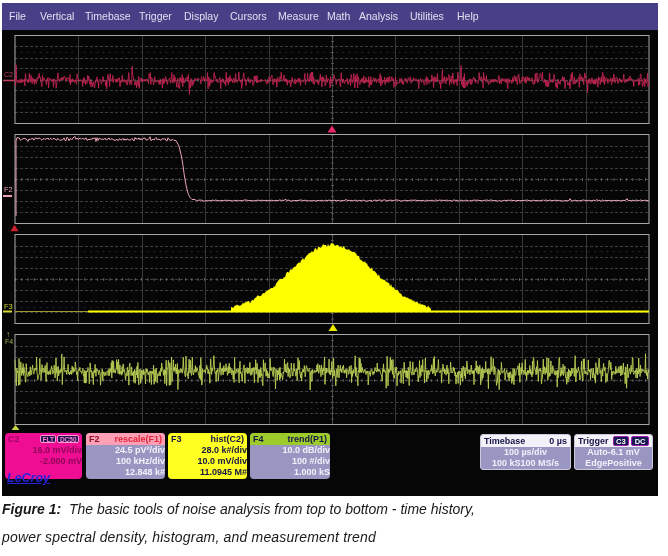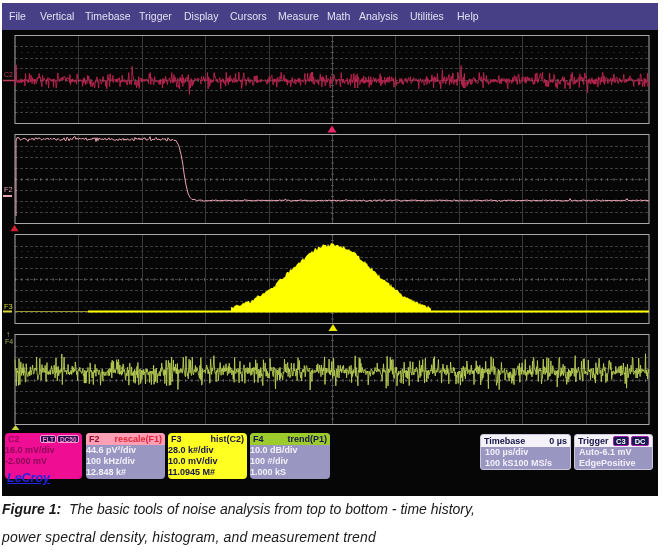--- a/index.html
+++ b/index.html
@@ -2,26 +2,26 @@
 <html><head>
 <meta charset="utf-8">
 <style>
 * { margin:0; padding:0; box-sizing:border-box; }
 body { width:668px; height:556px; background:#ffffff; font-family:"Liberation Sans", sans-serif; position:relative; overflow:hidden; }
 #scope { position:absolute; left:2px; top:3px; width:656px; height:493px; background:#060606; }
 #menu { position:absolute; left:0; top:0; width:656px; height:27px; background:#474087;padding-left:40px; }
 #menu span { position:absolute; top:0; height:27px; line-height:27px; font-size:10.5px; color:#e2dff0; }
 .box { position:absolute; top:430px; height:46px; border-radius:4px; font-size:9px; font-weight:bold; overflow:hidden; }
 .hdr { height:12px; line-height:12px; padding:0 3px; display:flex; justify-content:space-between; }
-.row { height:11px; line-height:11px; padding-right:12px; }
+.row { height:11px; line-height:11px; text-align:right; padding-right:0; }
 .badge { display:inline-block; height:8px; line-height:8px; border-radius:2px; font-size:6.5px; padding:0 1.5px; margin-top:1.5px; }
 .tbadge { display:inline-block; height:10px; line-height:10px; border-radius:2px; font-size:7.5px; padding:0 2.5px; margin-top:1px; background:#1a1a52; color:#fff; border:1px solid #a21caf; }
 #tb, #trg { position:absolute; top:431px; height:36px; background:#9a96c2; border:1px solid #cac8da; border-radius:3px; font-size:9px; font-weight:bold; overflow:hidden; }
 .whdr { height:12px; line-height:12px; background:#f4f2f8; color:#15154a; display:flex; justify-content:space-between; padding:0 3px; }
-.r2 { height:11px; line-height:11px; color:#f2f0fa; display:flex; justify-content:flex-start; padding:0 4px; }
+.r2 { height:11px; line-height:11px; color:#f2f0fa; display:flex; justify-content:center; padding:0 4px; }
 #cap { position:absolute; left:2px; top:495px; width:660px; font-size:14px; font-style:italic; color:#1a1a1a; line-height:28px; }
 </style>
 </head>
 <body>
 <div id="scope">
   <div id="menu">
     <span style="left:7px">File</span>
     <span style="left:38px">Vertical</span>
     <span style="left:83px">Timebase</span>
     <span style="left:137px">Trigger</span>
@@ -171,21 +171,21 @@
         <span><span class="badge" style="background:#221150;color:#ff85cc;border:1px solid #ff9fd0;">FLT</span><span class="badge" style="background:#221150;color:#ff85cc;border:1px solid #ff9fd0;margin-left:1px;">DC50</span></span>
       </div>
     <div class="row" style="color:#8f0758;">16.0 mV/div</div>
     <div class="row" style="color:#8f0758;">-2.000 mV</div>
   </div>
   <div class="box" style="left:84px;width:79px;background:#9a96c2;">
     <div class="hdr" style="background:#ff9fb6;">
         <span style="color:#8c1030;">F2</span>
         <span style="color:#e02538;">rescale(F1)</span>
       </div>
-    <div class="row" style="color:#f2f0fa;">44.6 pV²/div</div>
+    <div class="row" style="color:#f2f0fa;">24.5 pV²/div</div>
     <div class="row" style="color:#f2f0fa;">100 kHz/div</div>
     <div class="row" style="color:#f2f0fa;">12.848 k#</div>
   </div>
   <div class="box" style="left:166px;width:79px;background:#ffff21;color:#15154a;">
     <div class="hdr">
         <span>F3</span>
         <span>hist(C2)</span>
       </div>
     <div class="row">28.0 k#/div</div>
     <div class="row">10.0 mV/div</div>

